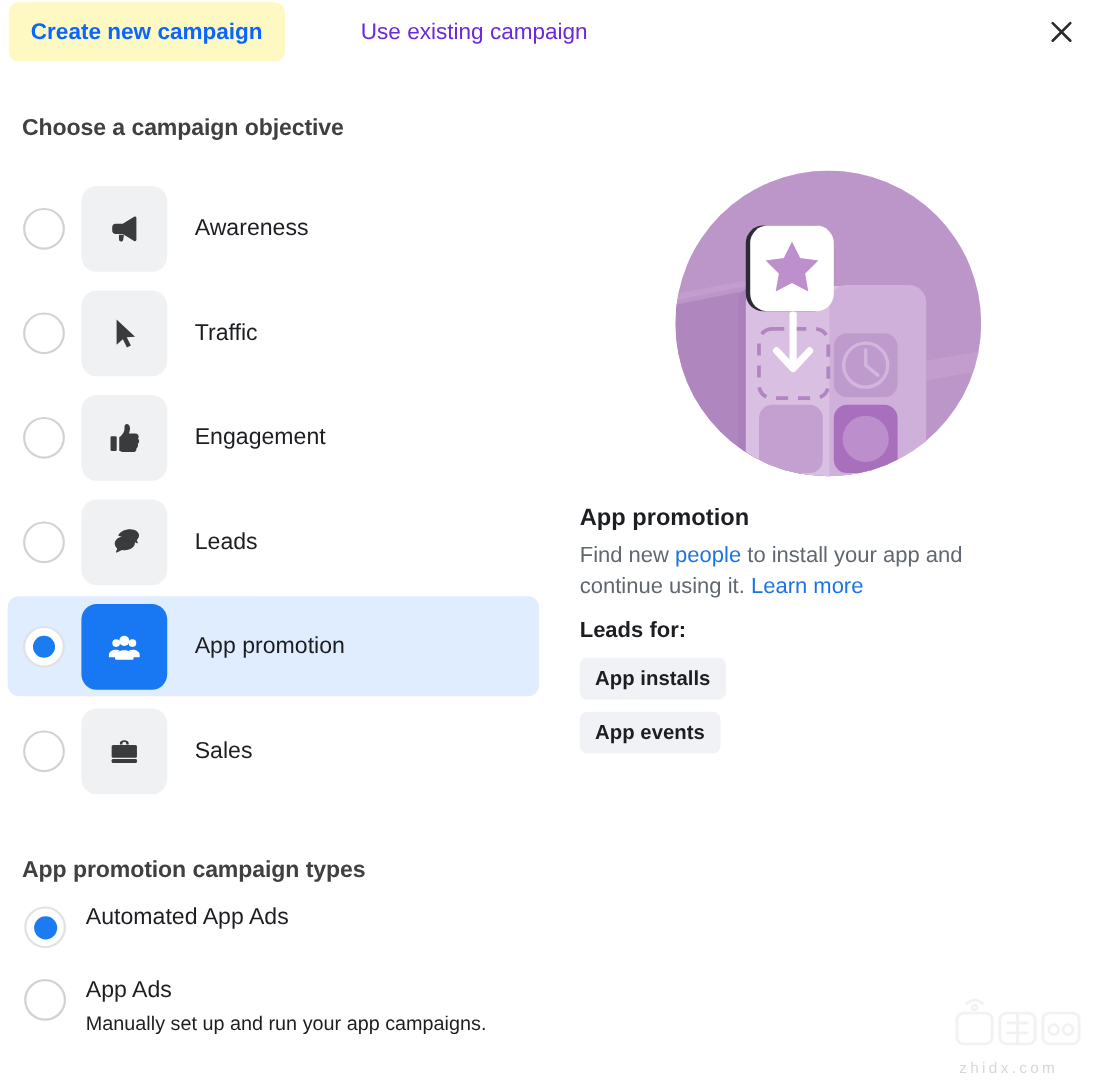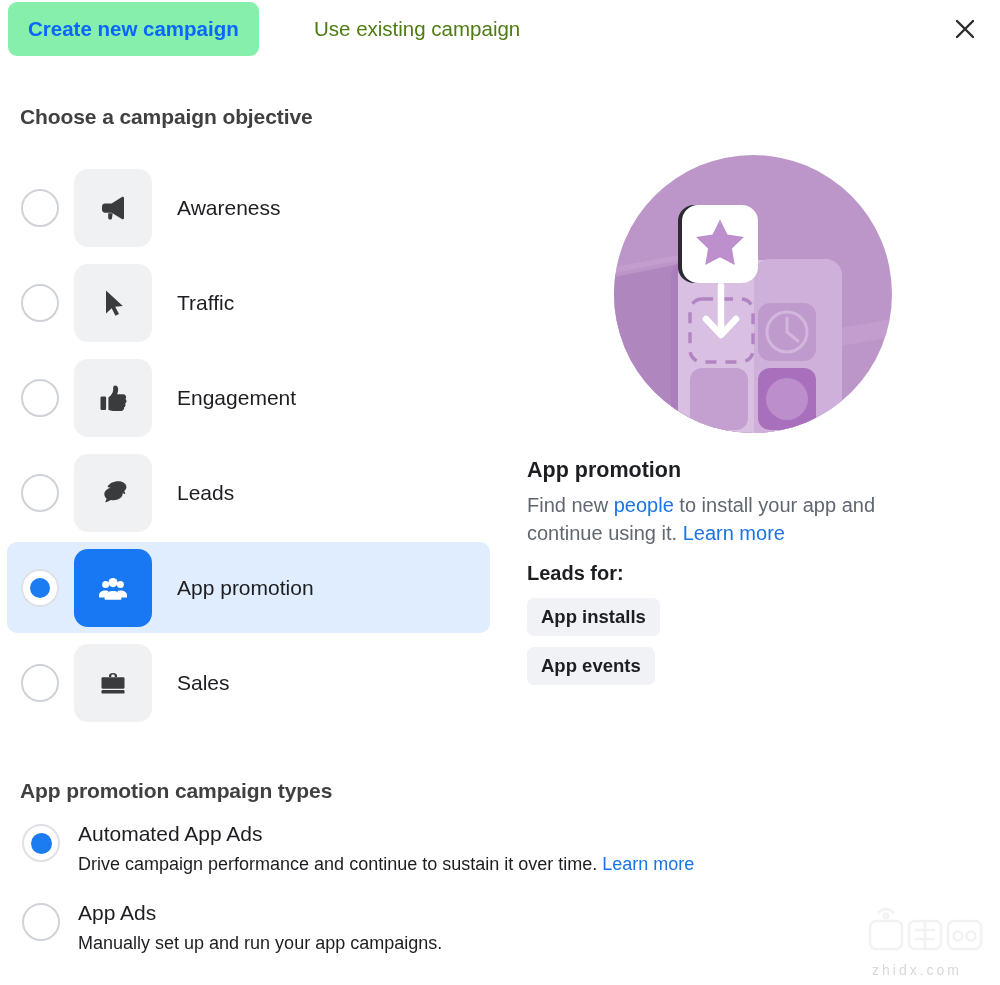--- a/index.html
+++ b/index.html
@@ -30,27 +30,27 @@
     align-items: center;
     justify-content: center;
     padding: 0 20px;
     font-size: 20.5px;
     border-radius: 9px;
     box-sizing: border-box;
     white-space: nowrap;
   }
   .tab-create {
     left: 8px;
-    background: #86efac;
+    background: #fef9c3;
     color: #0a66ff;
     font-weight: bold;
   }
   .tab-existing {
-    left: 294px;
-    color: #4d7c0f;
+    left: 308px;
+    color: #6d28d9;
     font-weight: normal;
   }
   .close-btn {
     position: absolute;
     left: 941px; top: 5px;
     width: 48px; height: 48px;
     display: flex;
     align-items: center;
     justify-content: center;
     border-radius: 50%;
@@ -409,23 +409,20 @@
 </div>
 
 <div class="section-title" id="types-title">App promotion campaign types</div>
 
 <div class="types">
 
   <div class="type-row">
     <div class="radio-sm on"></div>
     <div class="type-text">
       <div class="type-name">Automated App Ads</div>
-      <div class="type-desc">
-        <span>Drive campaign performance and continue to sustain it over time. </span><a class="link" href="#">Learn more</a>
-      </div>
     </div>
   </div>
 
   <div class="type-row">
     <div class="radio-sm"></div>
     <div class="type-text">
       <div class="type-name">App Ads</div>
       <div class="type-desc">
         <span>Manually set up and run your app campaigns.</span>
       </div>

